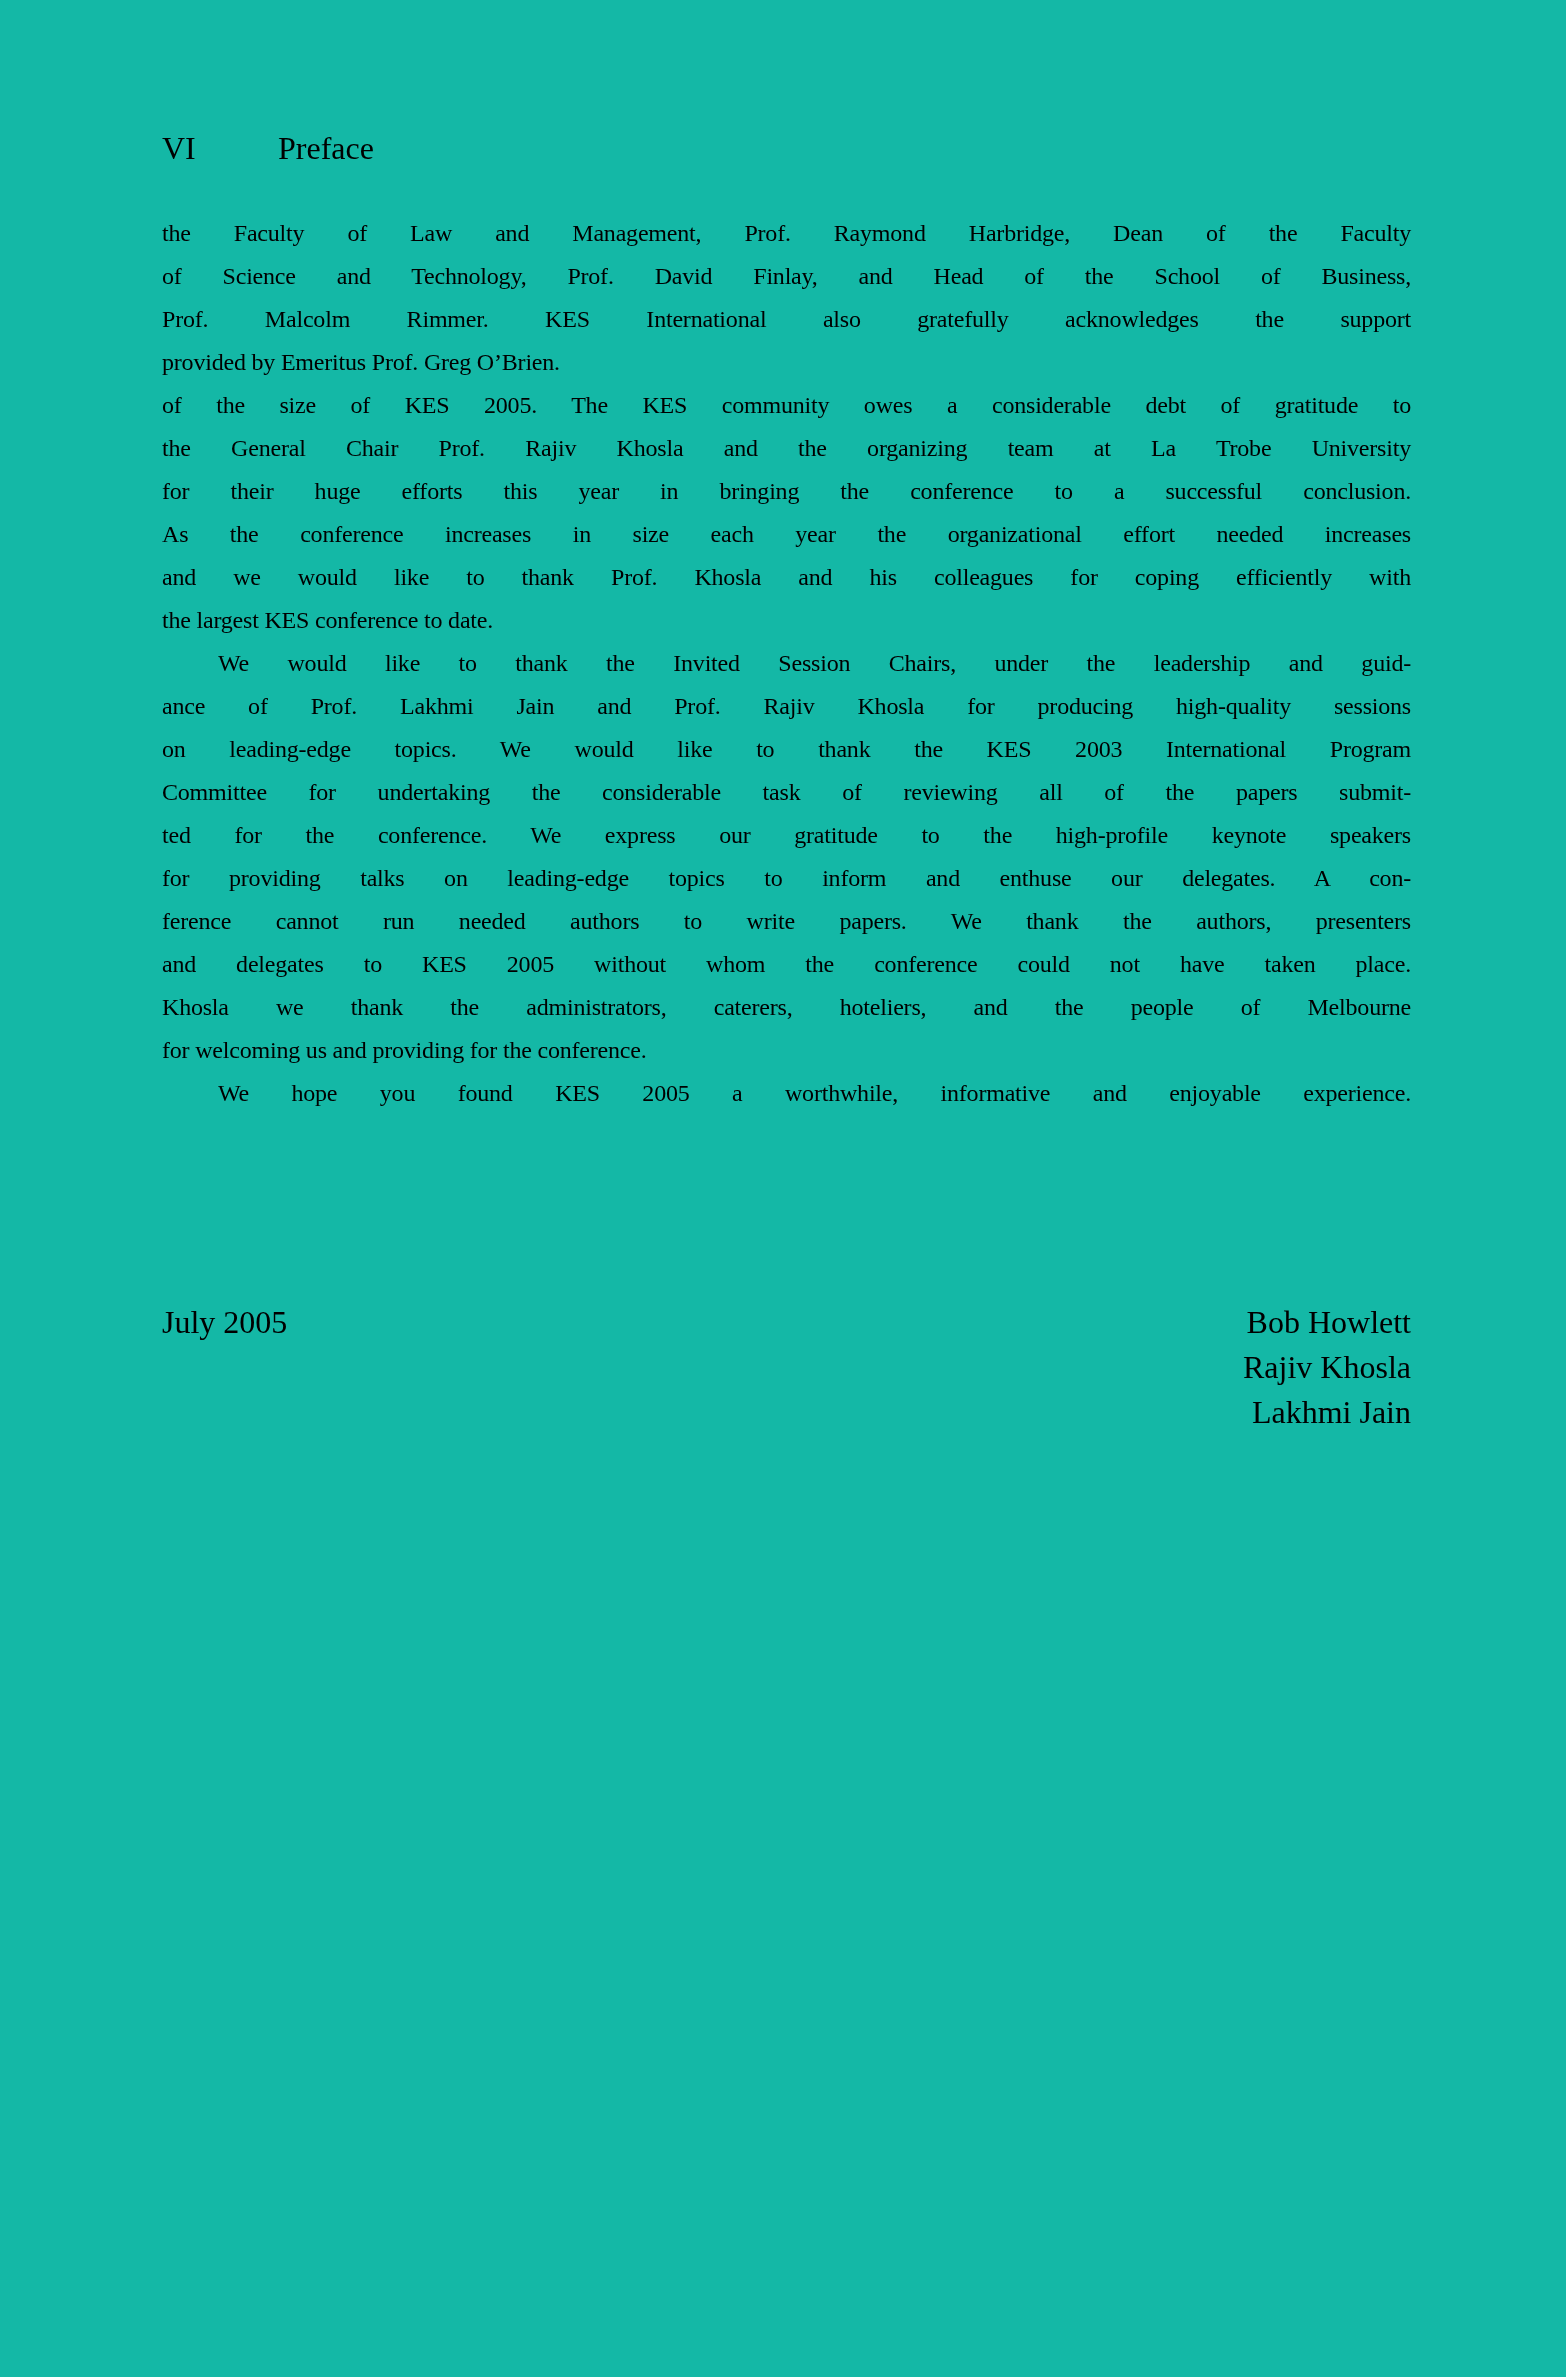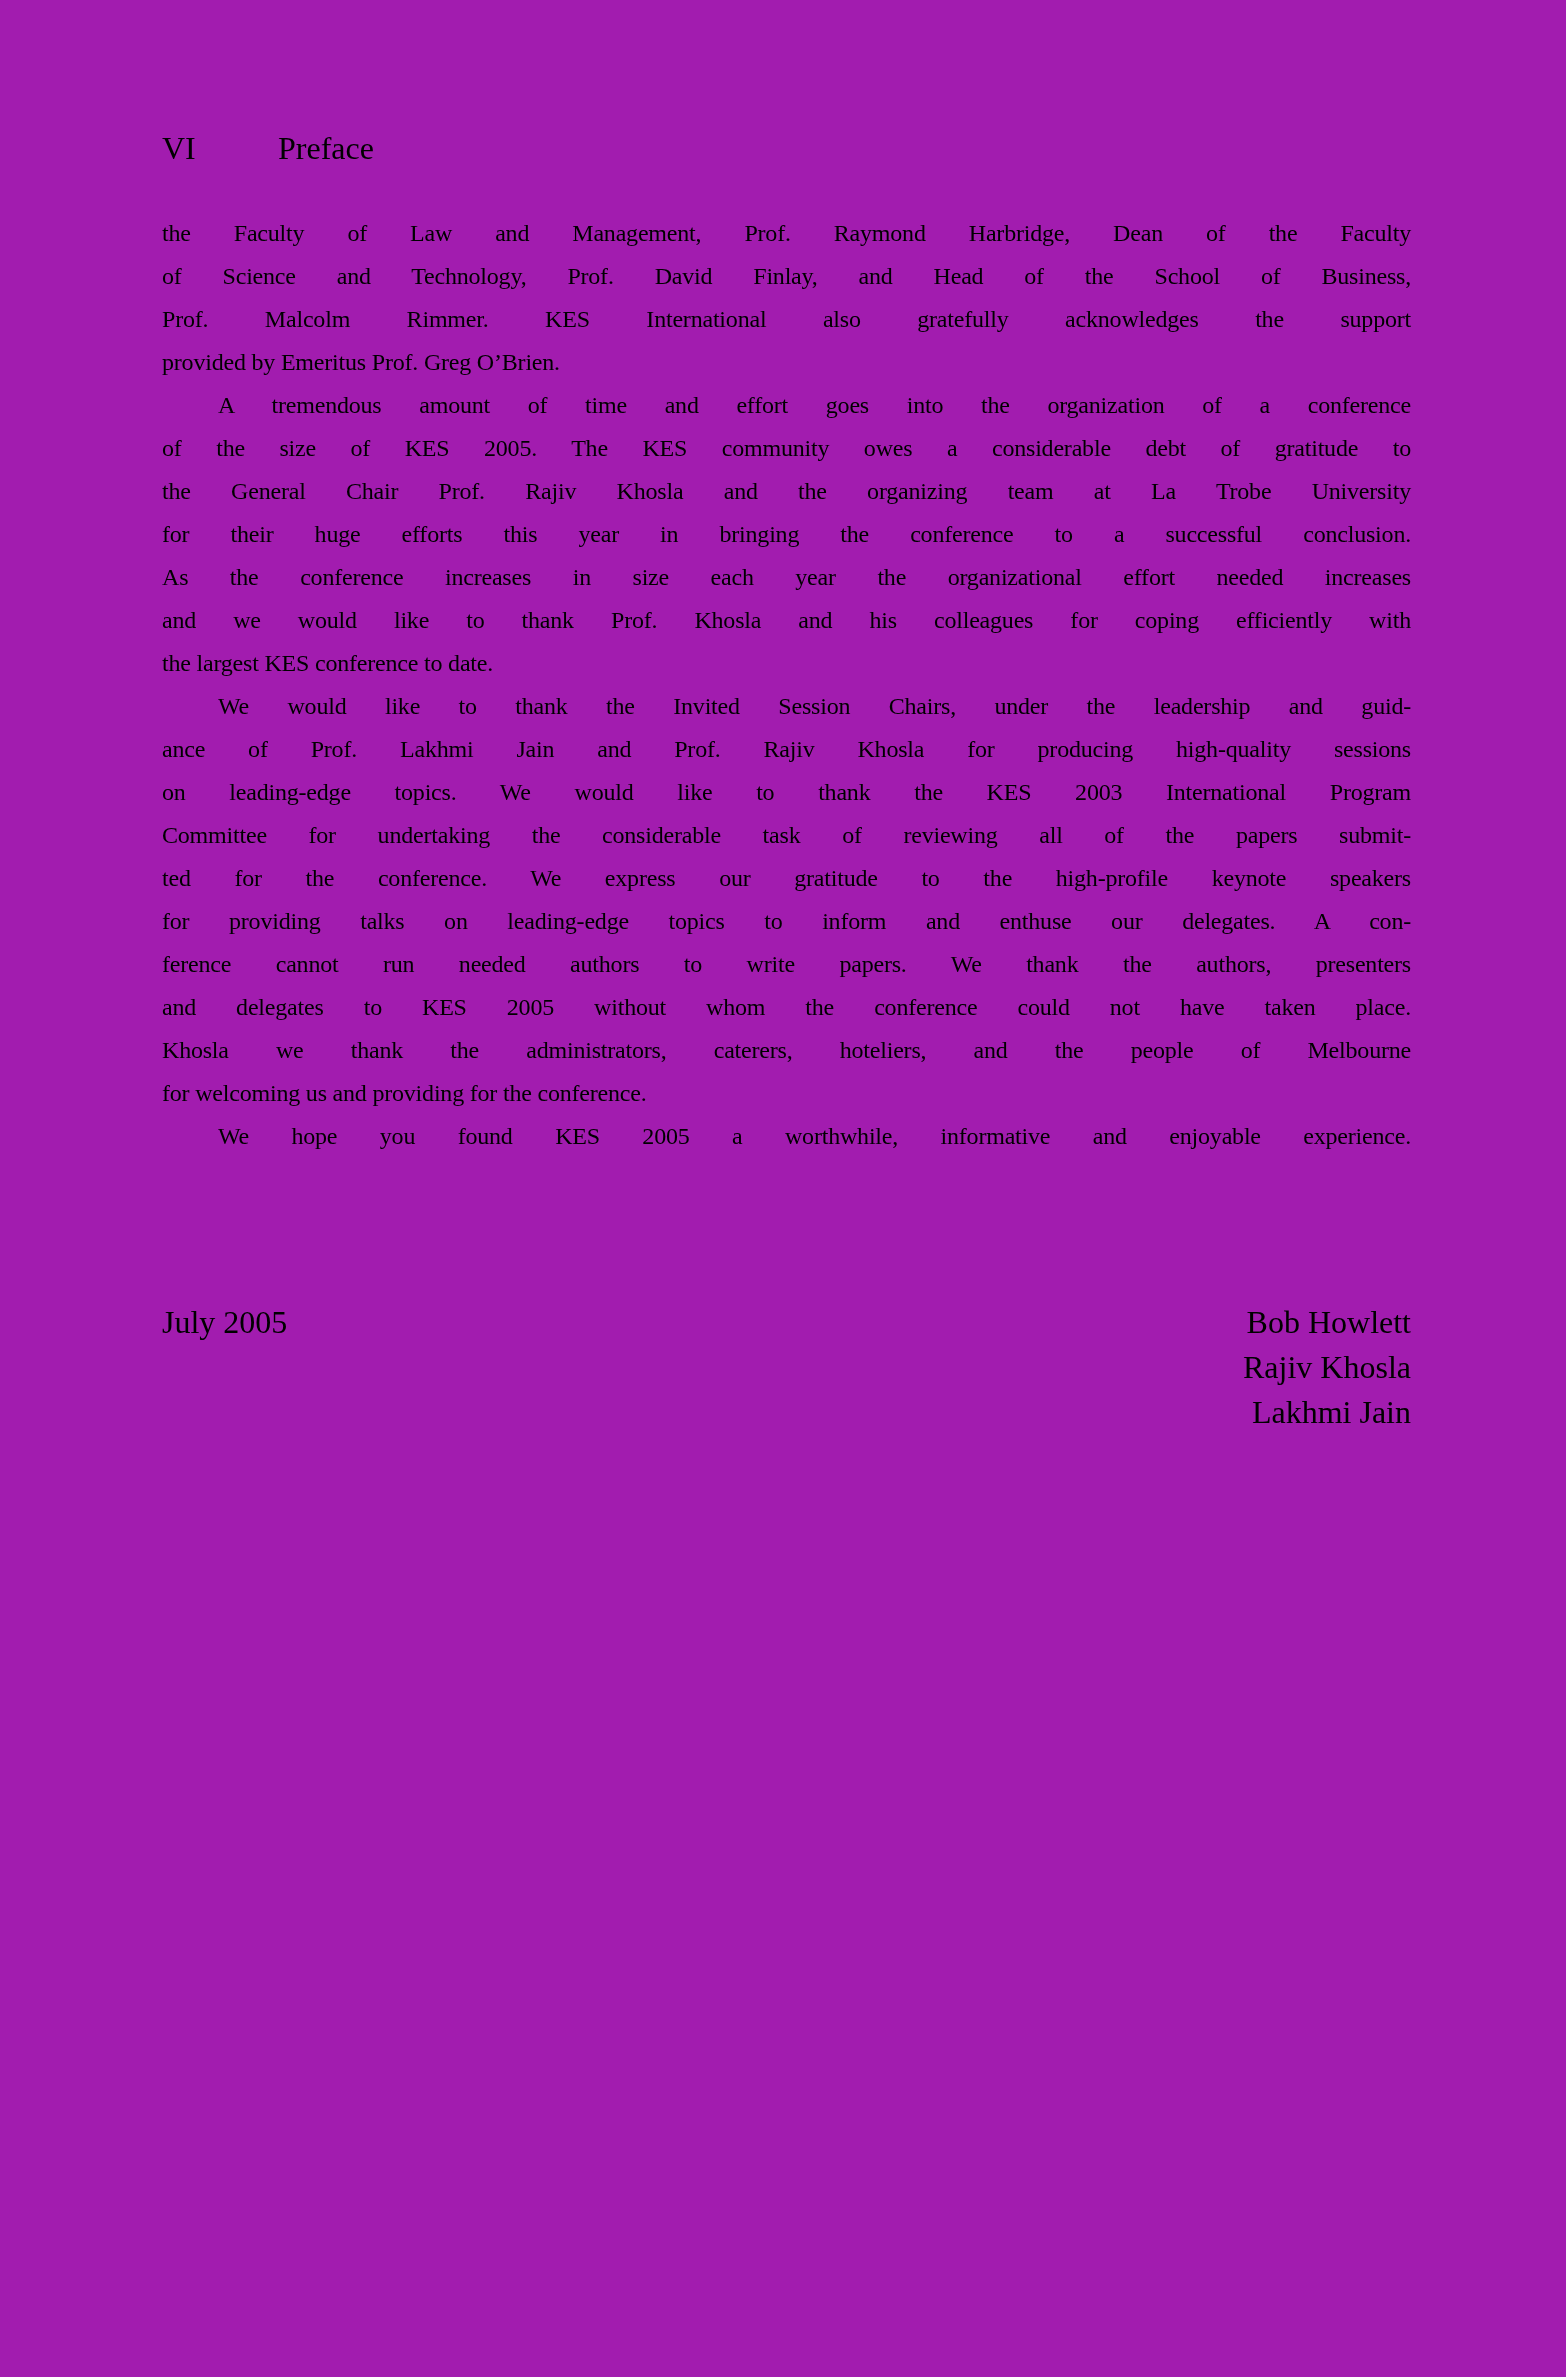--- a/index.html
+++ b/index.html
@@ -2,21 +2,21 @@
 <html style="font-size:13.7px"><head>
 <meta charset="utf-8">
 <title>Preface</title>
 <style>
   * { margin: 0; padding: 0; box-sizing: border-box; }
   html, body { background: #ffffff; }
   .page {
     position: relative;
     width: 1567px;
     height: 2377px;
-    background: #a21caf;
+    background: #14b8a6;
     color: #000000;
     font-family: "Liberation Serif", "DejaVu Serif", serif;
     overflow: hidden;
     padding-left: 35px;
   }
   .running-header {
     position: absolute;
     left: 162px;
     top: 129px;
     font-size: 32px;
@@ -65,21 +65,20 @@
 
   <div class="running-header">
     <span class="page-number">VI</span><span>Preface</span>
   </div>
 
   <div class="body-text">
       <div class="line">the Faculty of Law and Management, Prof. Raymond Harbridge, Dean of the Faculty</div>
       <div class="line">of Science and Technology, Prof. David Finlay, and Head of the School of Business,</div>
       <div class="line">Prof. Malcolm Rimmer. KES International also gratefully acknowledges the support</div>
       <div class="line last">provided by Emeritus Prof. Greg O’Brien.</div>
-      <div class="line indent">A tremendous amount of time and effort goes into the organization of a conference</div>
       <div class="line">of the size of KES 2005. The KES community owes a considerable debt of gratitude to</div>
       <div class="line">the General Chair Prof. Rajiv Khosla and the organizing team at La Trobe University</div>
       <div class="line">for their huge efforts this year in bringing the conference to a successful conclusion.</div>
       <div class="line">As the conference increases in size each year the organizational effort needed increases</div>
       <div class="line">and we would like to thank Prof. Khosla and his colleagues for coping efficiently with</div>
       <div class="line last">the largest KES conference to date.</div>
       <div class="line indent">We would like to thank the Invited Session Chairs, under the leadership and guid-</div>
       <div class="line">ance of Prof. Lakhmi Jain and Prof. Rajiv Khosla for producing high-quality sessions</div>
       <div class="line">on leading-edge topics. We would like to thank the KES 2003 International Program</div>
       <div class="line">Committee for undertaking the considerable task of reviewing all of the papers submit-</div>

